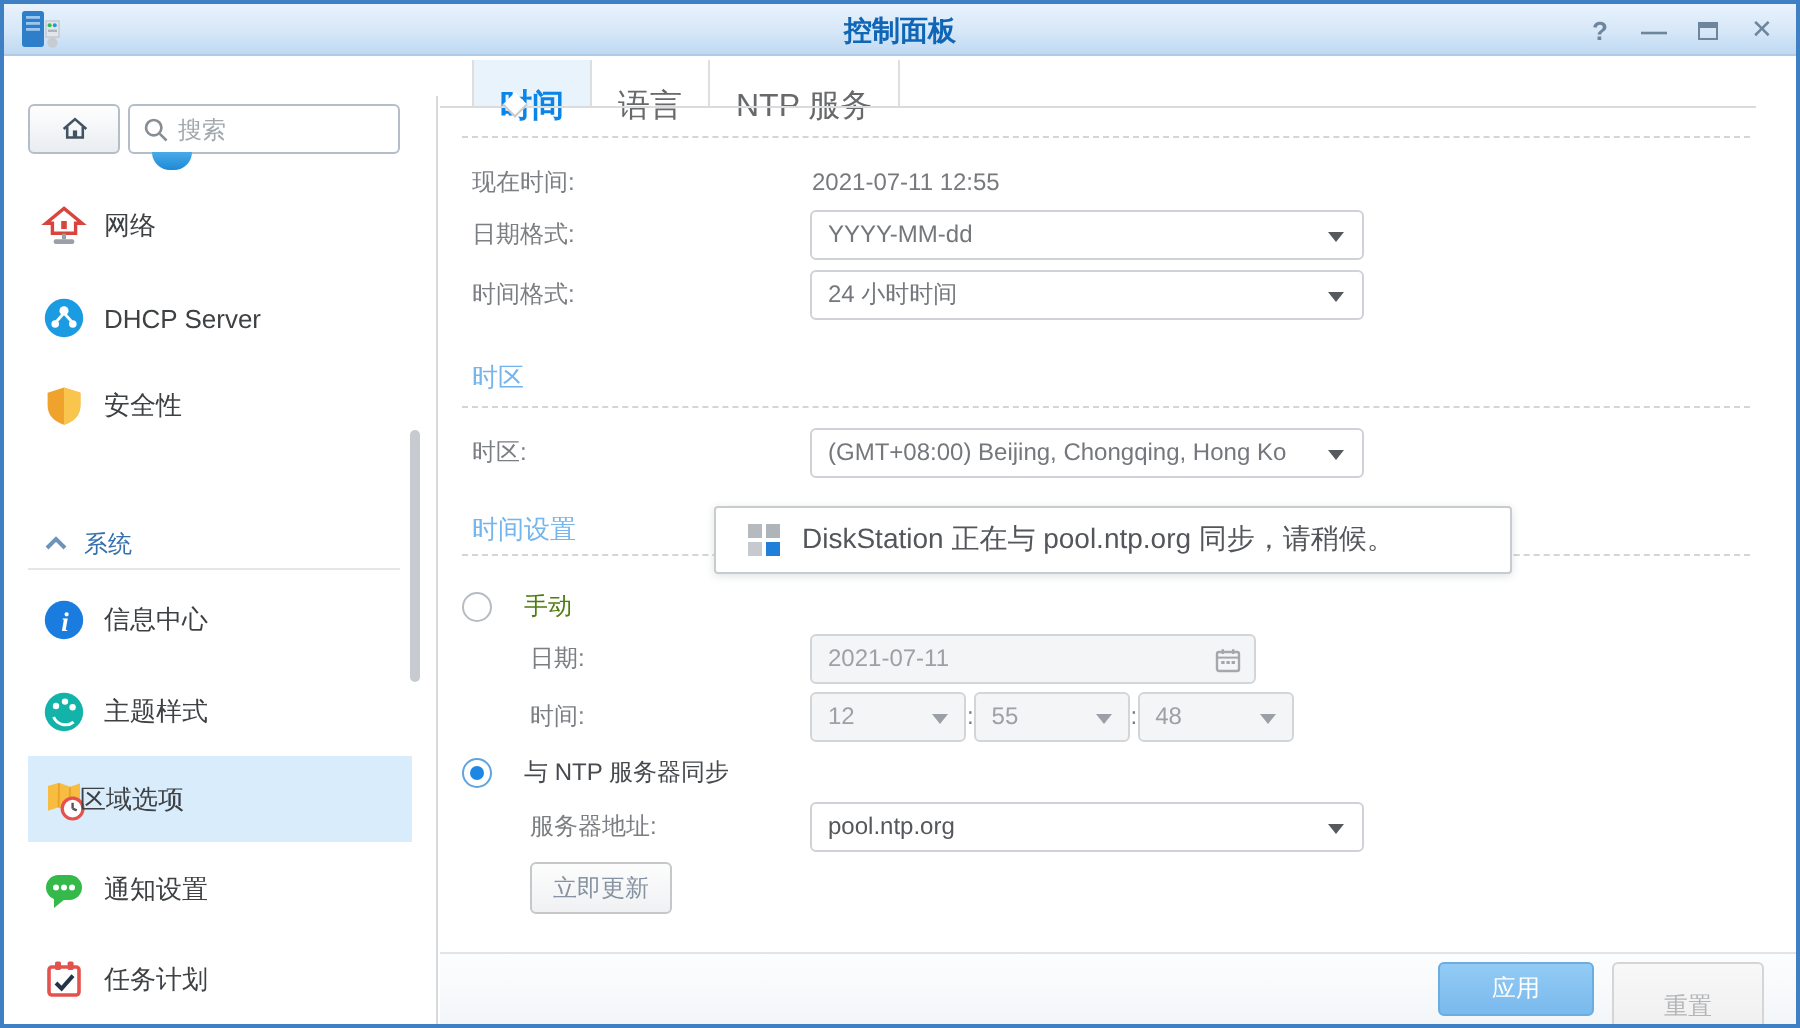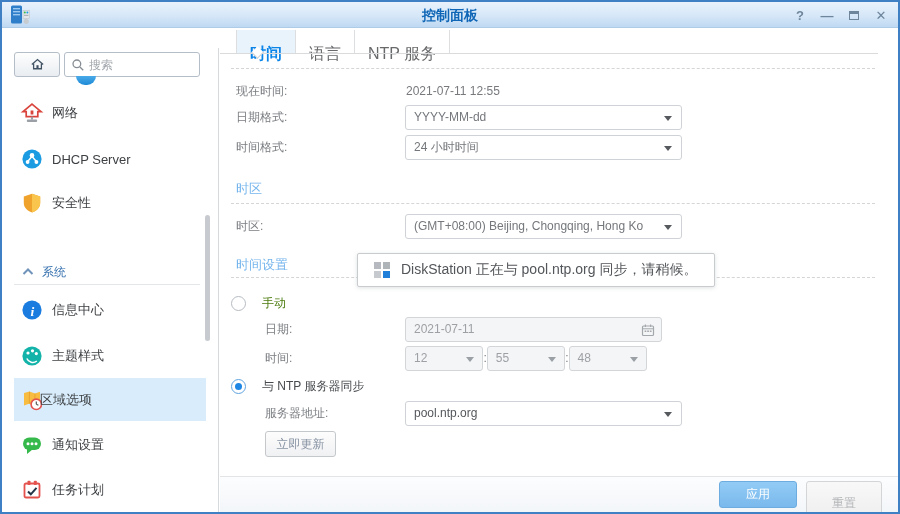--- a/index.html
+++ b/index.html
@@ -102,21 +102,21 @@
     line-height:23px; font-size:12px; color:#74777b; padding-left:8px; cursor:pointer;
   }
   .select .arrow {
     position:absolute; right:9px; top:10px; width:0; height:0;
     border-left:4px solid transparent; border-right:4px solid transparent;
     border-top:5px solid #565a5e;
   }
   .select.dark { color:#54575b; }
 
   .txtfield {
-    position:absolute; left:185px; width:257px; height:25px;
+    position:absolute; left:185px; width:223px; height:25px;
     border:1px solid #d3d6d9; border-radius:3px; background:#f4f5f6;
     line-height:23px; font-size:12px; color:#9da1a5; padding-left:8px;
   }
   .cal-ic { position:absolute; right:6px; top:5px; }
 
   .time-group { position:absolute; left:185px; width:242px; height:25px; display:flex; align-items:center; justify-content:space-between; }
   .time-sel {
     position:relative; width:80px; height:25px; border:1px solid #d3d6d9; border-radius:3px;
     background:#f4f5f6; line-height:23px; font-size:12px; color:#9da1a5; padding-left:8px;
   }
@@ -141,21 +141,21 @@
   .radio-lb.dim { color:#4d7c0f; }
 
   .btn-update {
     position:absolute; left:45px; top:403px; width:71px; height:26px;
     border:1px solid #c5c8cb; border-radius:3px;
     background:linear-gradient(180deg,#fdfdfd,#f0f1f3);
     font-size:12px; color:#8793a3; cursor:pointer; font-family:inherit;
   }
 
   .toast {
-    position:absolute; left:137px; top:225px; width:358px; height:34px;
+    position:absolute; left:137px; top:225px; width:399px; height:34px;
     background:#fff; border:1px solid #c9cccf; border-radius:2px; z-index:10;
     box-shadow:0 1px 4px rgba(80,90,100,0.18);
     display:flex; align-items:center; padding-left:16px;
   }
   .toast-logo { display:grid; grid-template-columns:7px 7px; grid-template-rows:7px 7px; gap:2px; margin-right:11px; }
   .toast-logo span:nth-child(1){ background:#b6bac0; }
   .toast-logo span:nth-child(2){ background:#afb4b9; }
   .toast-logo span:nth-child(3){ background:#c6c9cd; }
   .toast-logo span:nth-child(4){ background:#1f7fd9; }
   .toast-msg { font-size:14px; color:#53565a; }

